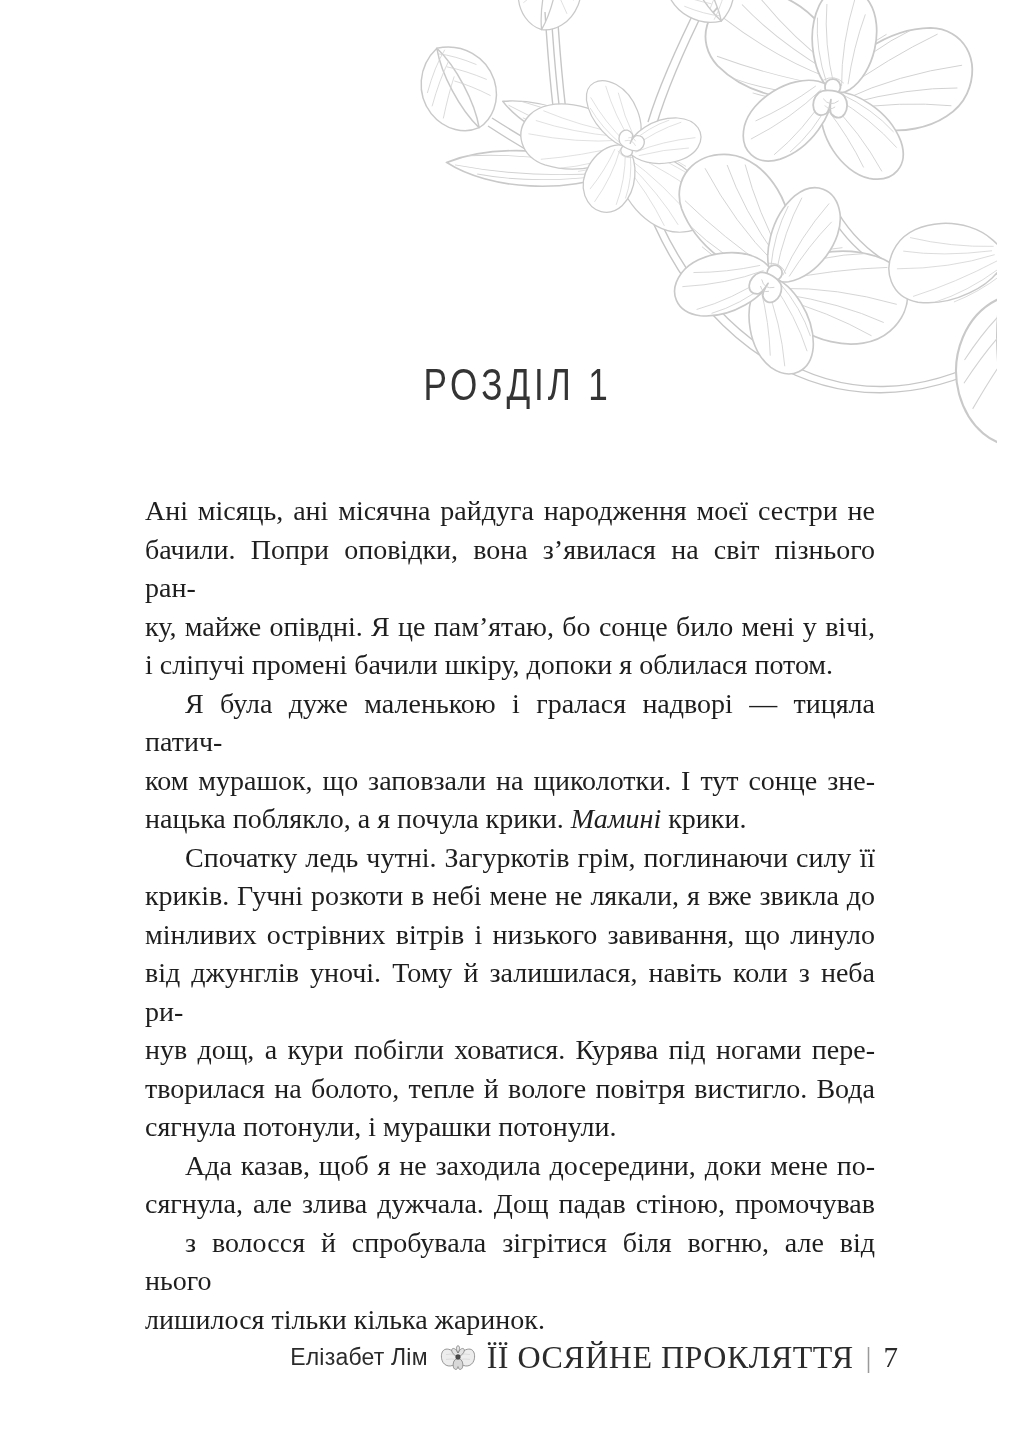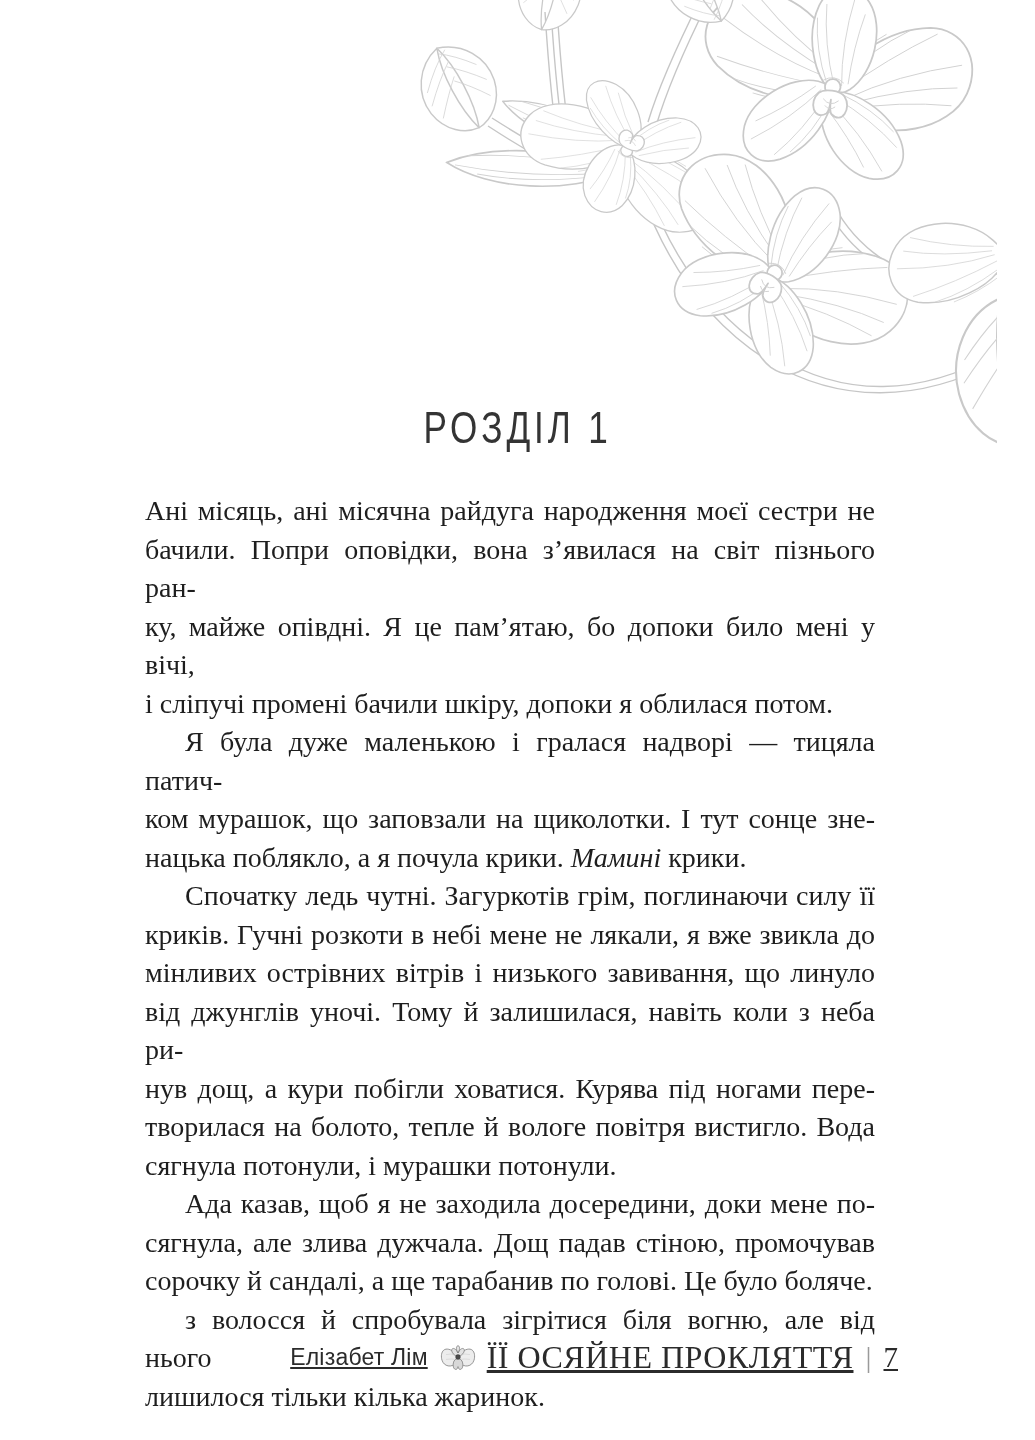--- a/index.html
+++ b/index.html
@@ -8,37 +8,37 @@
 
   
   .illustration{position:absolute;left:0;top:0;width:997px;height:452px;overflow:hidden;}
   .illustration svg{display:block;}
   .art{stroke:#c9c9c9;fill:#ffffff;stroke-width:1.4;stroke-linejoin:round;}
   .vein{stroke:#d2d2d2;fill:none;stroke-width:0.7;}
   .stem{stroke:#c6c6c6;fill:none;stroke-width:1.4;}
   .stemdash{stroke:#d0d0d0;fill:none;stroke-width:0.9;stroke-dasharray:14 11;}
 
   
-  .chapter-title{position:absolute;top:402px;left:0;width:1035px;text-align:center;
+  .chapter-title{position:absolute;top:359px;left:0;width:1035px;text-align:center;
       font-family:"Liberation Sans",sans-serif;font-weight:300;color:#343434;}
   .chapter-title>span{display:inline-block;font-size:45px;letter-spacing:5px;
       transform:scale(0.78,1);transform-origin:50% 50%;}
 
   
   .body-text{position:absolute;left:145px;top:492px;width:730px;
       font-size:28px;line-height:38.5px;color:#1e1e1e;}
   .para{margin:0;padding:0;}
   .para.indented .line:first-child{text-indent:40px;}
   .line{display:block;text-align:justify;text-align-last:justify;}
   .line.para-last{text-align-last:left;}
   .body-text em{font-style:italic;}
 
   
   .footer{position:absolute;top:1334px;left:0;width:898px;height:46px;
-      display:flex;justify-content:flex-end;align-items:center;color:#2b2b2b;text-decoration:underline;}
+      display:flex;justify-content:flex-end;align-items:center;color:#2b2b2b;}
   .footer .author{font-family:"Liberation Sans",sans-serif;font-size:23px;letter-spacing:0.2px;}
   .footer .orchid-icon{width:40px;height:40px;margin:0 9px 0 10px;flex:none;}
   .footer .book-title{font-size:32px;letter-spacing:0.5px;white-space:nowrap;}
   .footer .sep{font-size:30px;font-weight:200;color:#9a9a9a;margin:0 12px;}
   .footer .pagenum{font-size:29px;color:#2b2b2b;}
 </style>
 </head>
 <body>
 
 <div class="illustration">
@@ -106,41 +106,40 @@
 </div>
 
 <div class="chapter-title">
   <span>РОЗДІЛ 1</span>
 </div>
 
 <div class="body-text">
     <p class="para">
       <span class="line">Ані місяць, ані місячна райдуга народження моєї сестри не</span>
       <span class="line">бачили. Попри оповідки, вона з’явилася на світ пізнього ран-</span>
-      <span class="line">ку, майже опівдні. Я це пам’ятаю, бо допоки било мені у вічі,</span>
+      <span class="line">ку, майже опівдні. Я це пам’ятаю, бо сонце било мені у вічі,</span>
       <span class="line para-last">і сліпучі промені бачили шкіру, допоки я облилася потом.</span>
     </p>
     <p class="para indented">
       <span class="line">Я була дуже маленькою і гралася надворі — тицяла патич-</span>
       <span class="line">ком мурашок, що заповзали на щиколотки. І тут сонце зне-</span>
       <span class="line para-last"><span>нацька поблякло, а я почула крики. </span><em>Мамині</em><span> крики.</span></span>
     </p>
     <p class="para indented">
       <span class="line">Спочатку ледь чутні. Загуркотів грім, поглинаючи силу її</span>
       <span class="line">криків. Гучні розкоти в небі мене не лякали, я вже звикла до</span>
       <span class="line">мінливих острівних вітрів і низького завивання, що линуло</span>
       <span class="line">від джунглів уночі. Тому й залишилася, навіть коли з неба ри-</span>
       <span class="line">нув дощ, а кури побігли ховатися. Курява під ногами пере-</span>
       <span class="line">творилася на болото, тепле й вологе повітря вистигло. Вода</span>
       <span class="line para-last">сягнула потонули, і мурашки потонули.</span>
     </p>
     <p class="para indented">
       <span class="line">Ада казав, щоб я не заходила досередини, доки мене по-</span>
       <span class="line">сягнула, але злива дужчала. Дощ падав стіною, промочував</span>
-      <span class="line para-last">сорочку й сандалі, а ще тарабанив по голові. Це було боляче.</span>
     </p>
     <p class="para indented">
       <span class="line">з волосся й спробувала зігрітися біля вогню, але від нього</span>
       <span class="line para-last">лишилося тільки кілька жаринок.</span>
     </p>
   </div>
 
 <div class="footer">
   <span class="author">Елізабет Лім</span>
   <span class="orchid-icon">

